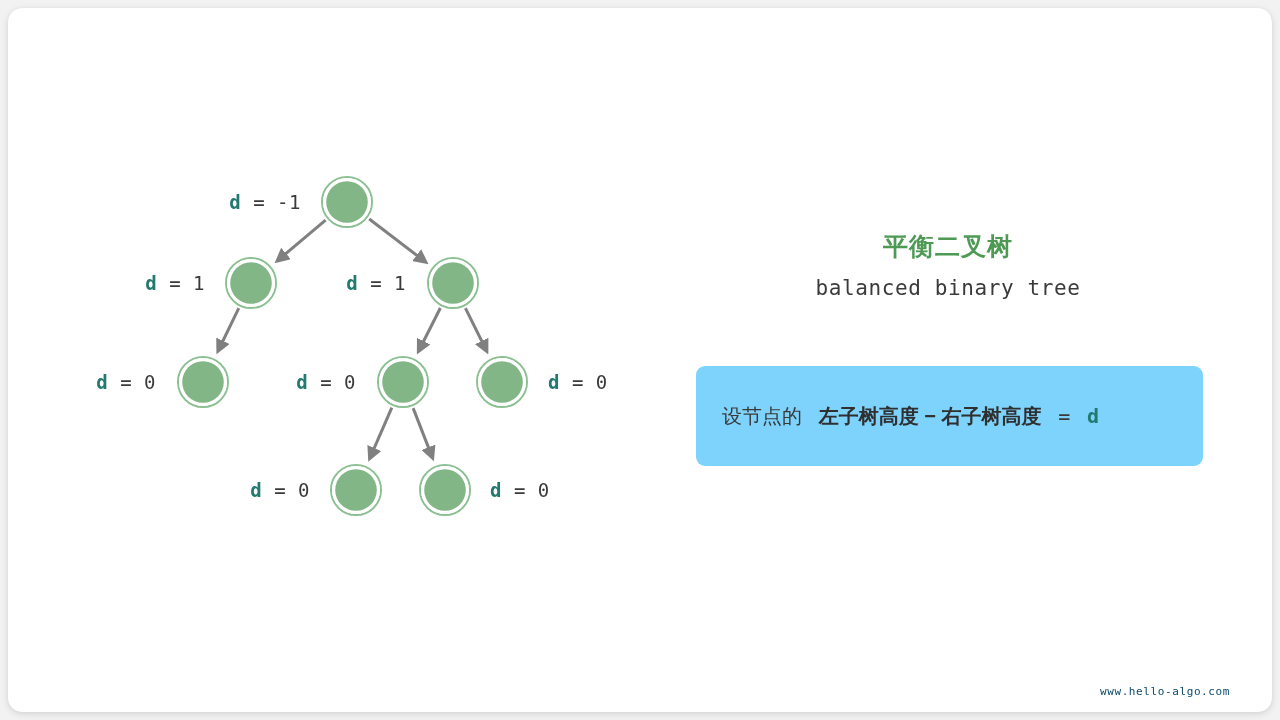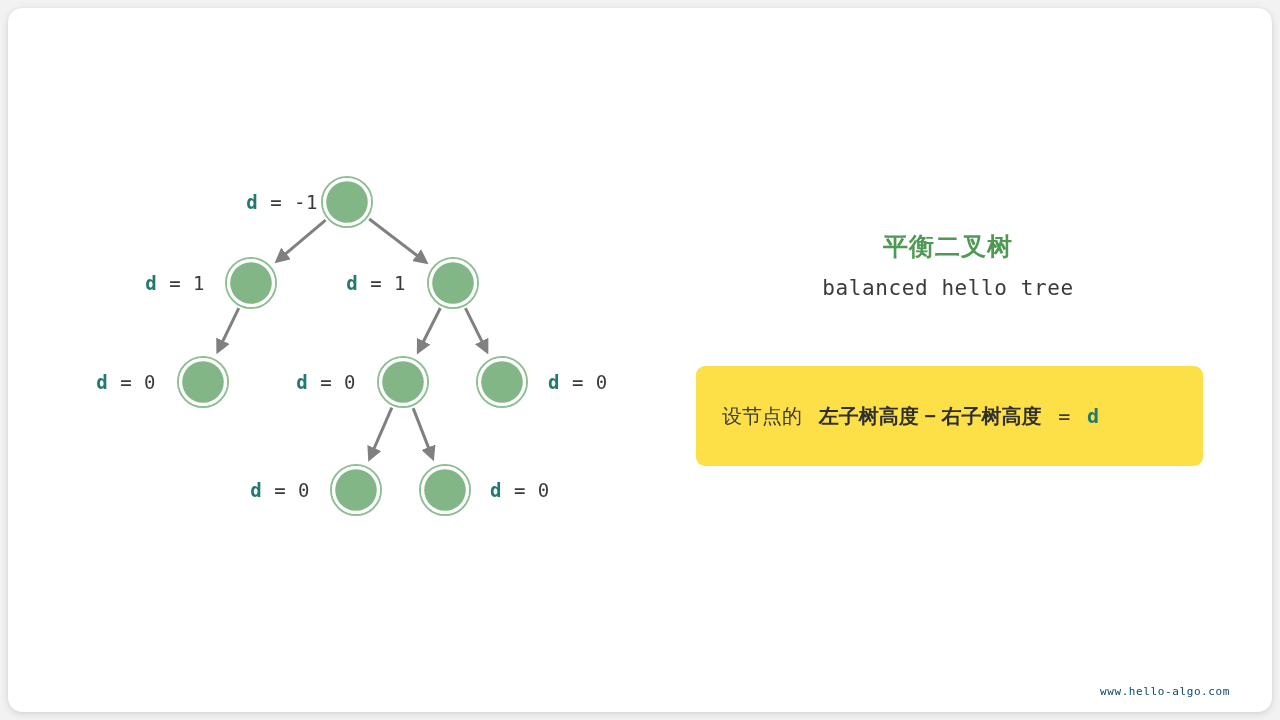--- a/index.html
+++ b/index.html
@@ -44,21 +44,21 @@
   }
   .subtitle{
     position:absolute;left:0;top:276px;width:508px;
     text-align:center;
     font-family:"DejaVu Sans Mono","Liberation Mono",monospace;
     font-size:21px;color:#3a3a3a;letter-spacing:0.6px;
   }
 
   .infobox{
     position:absolute;left:2px;top:366px;width:507px;height:100px;
-    background:#fde047;border-radius:9px;
+    background:#7dd3fc;border-radius:9px;
     box-sizing:border-box;
     display:flex;flex-direction:column;justify-content:center;
     padding:12px 26px;
   }
   .infoline{
     font-size:20px;color:#3a3a3a;line-height:34px;white-space:nowrap;
     font-family:"Liberation Sans","DejaVu Sans",sans-serif;
   }
   .infoline .bold{font-weight:700;color:#2f2f2f;}
   .infoline .teal{color:#22796f;font-weight:700;}
@@ -130,35 +130,35 @@
         </g>
         <g>
           <circle cx="445" cy="490" r="25" fill="none" stroke="#8cc092" stroke-width="2"></circle>
           <circle cx="445" cy="490" r="22.6" fill="none" stroke="#ffffff" stroke-width="2.6"></circle>
           <circle cx="445" cy="490" r="20.8" fill="#82b687"></circle>
         </g>
       </g>
   </svg>
 
   <div id="labels-layer">
-      <div class="nlabel" style="left: 318px; top: 202px;"><b>d</b><span> = -1</span></div>
+      <div class="nlabel" style="left: 301px; top: 202px;"><b>d</b><span> = -1</span></div>
       <div class="nlabel" style="left: 205px; top: 283px;"><b>d</b><span> = 1</span></div>
       <div class="nlabel" style="left: 406px; top: 283px;"><b>d</b><span> = 1</span></div>
       <div class="nlabel" style="left: 156px; top: 382px;"><b>d</b><span> = 0</span></div>
       <div class="nlabel" style="left: 356px; top: 382px;"><b>d</b><span> = 0</span></div>
       <div class="nlabel right" style="left: 548px; top: 382px;"><b>d</b><span> = 0</span></div>
       <div class="nlabel" style="left: 310px; top: 490px;"><b>d</b><span> = 0</span></div>
       <div class="nlabel right" style="left: 490px; top: 490px;"><b>d</b><span> = 0</span></div>
     </div>
 
   <div class="panel">
 
     <div class="title">平衡二叉树</div>
 
-    <div class="subtitle">balanced hello tree</div>
+    <div class="subtitle">balanced binary tree</div>
 
     <div class="infobox">
 
       <div class="infoline">
         <span>设节点的</span>
         <span>&nbsp;</span>
         <span class="bold">左子树高度</span>
         <span class="bold">−</span>
         <span class="bold">右子树高度</span>
         <span>&nbsp;</span>

